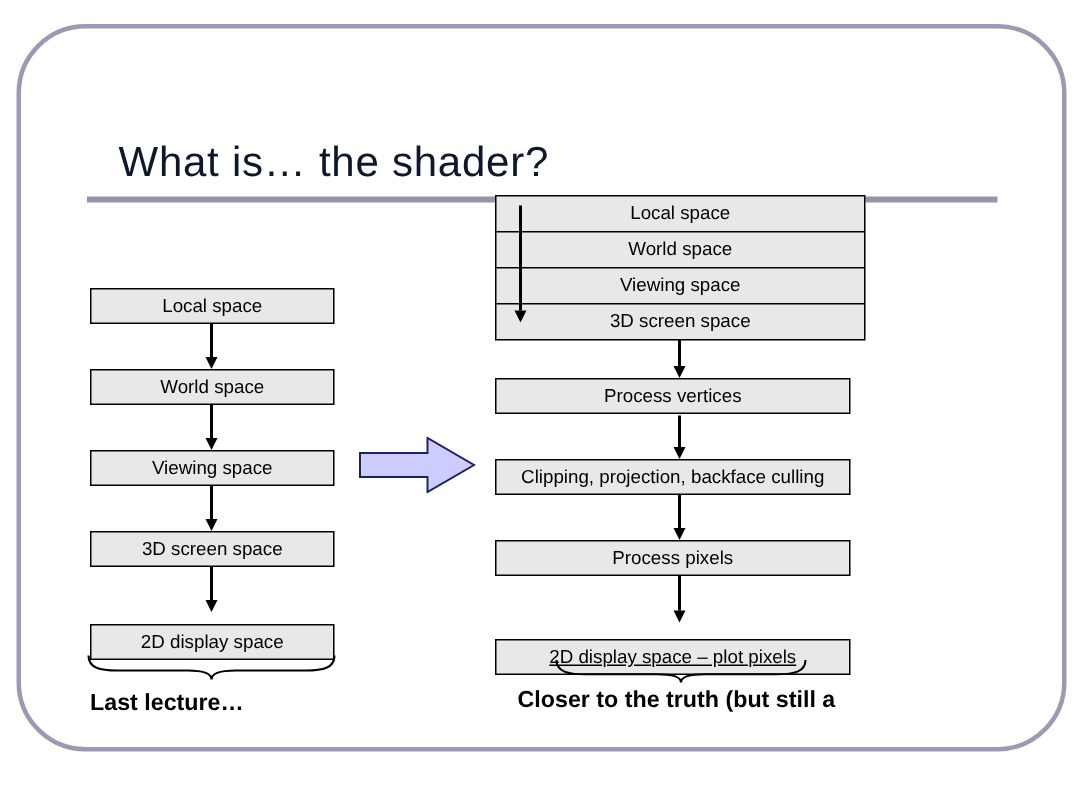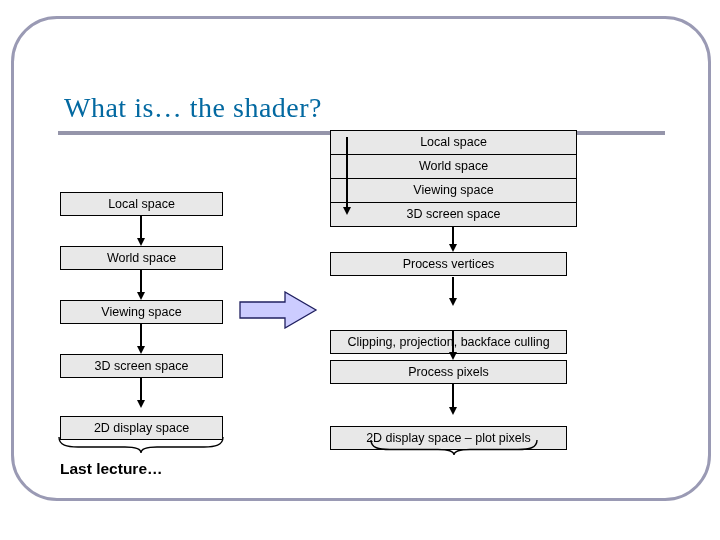--- a/index.html
+++ b/index.html
@@ -5,22 +5,22 @@
   html,body{margin:0;padding:0;}
   body{
     width:720px;height:540px;position:relative;overflow:hidden;
     background:#ffffff;font-family:"Liberation Sans",sans-serif;
   }
   .frame{
     position:absolute;left:11px;top:16px;width:694px;height:479px;
     border:3px solid #9a9ab4;border-radius:46px;background:transparent;
   }
   .title{
-    position:absolute;left:64px;top:92px;width:420px;
-    font-family:Liberation Serif, serif;font-size:28px;color:#0369a1;
+    position:absolute;left:79px;top:92px;width:420px;
+    font-family:Liberation Sans, sans-serif;font-size:28px;color:#0f172a;
     letter-spacing:0.5px;white-space:nowrap;
   }
   .title-underline{
     position:absolute;left:58px;top:131px;width:607px;height:4px;background:#9595aa;
   }
   .fbox{
     position:absolute;width:163px;height:24px;background:#e8e8e8;border:1px solid #000;
     box-sizing:border-box;font-size:12.5px;color:#000;text-align:center;line-height:22px;
     white-space:nowrap;
   }
@@ -82,27 +82,28 @@
 <div class="stackbox">
   <div class="stackrow">Local space</div>
   <div class="stackrow">World space</div>
   <div class="stackrow">Viewing space</div>
   <div class="stackrow">3D screen space</div>
 </div>
 
 <div class="varrow" style="left:346px;top:137px;height:70px;"></div>
 
 <div class="fbox right" style="top:252px;">Process vertices</div>
-<div class="fbox right" style="top:306px;margin-top:24px;">Clipping, projection, backface culling</div>
+<div class="fbox right" style="top:306px;">Clipping, projection, backface culling</div>
 <div class="fbox right" style="top:360px;">Process pixels</div>
-<div class="fbox right" style="top:426px;">2D display space – plot pixels</div>
+<div class="fbox right" style="top:426px;text-decoration:underline;">2D display space – plot pixels</div>
 
 <div class="varrow" style="left:452px;top:226px;height:18px;"></div>
 <div class="varrow" style="left:452px;top:277px;height:21px;"></div>
 <div class="varrow" style="left:452px;top:330px;height:22px;"></div>
 <div class="varrow" style="left:452px;top:384px;height:23px;"></div>
 
 <svg class="brace-svg" style="left:370px;top:439px;" width="168" height="17" viewBox="0 0 168 17">
   <path d="M1,1 C1,9 9,10.5 20,10.5 L68,10.5 C77,10.5 84,12 84,16 C84,12 91,10.5 100,10.5 L148,10.5 C159,10.5 167,9 167,1" fill="none" stroke="#000" stroke-width="1.4"></path>
 </svg>
 
 <div class="caption caption-right">
+  <div>Closer to the truth (but still a</div>
 </div>
 
 </body></html>

